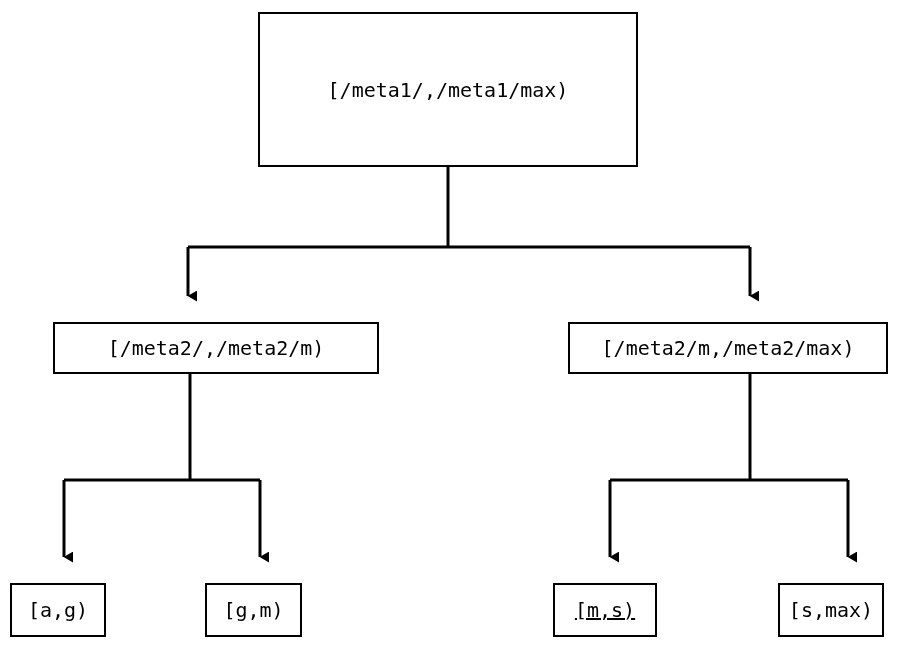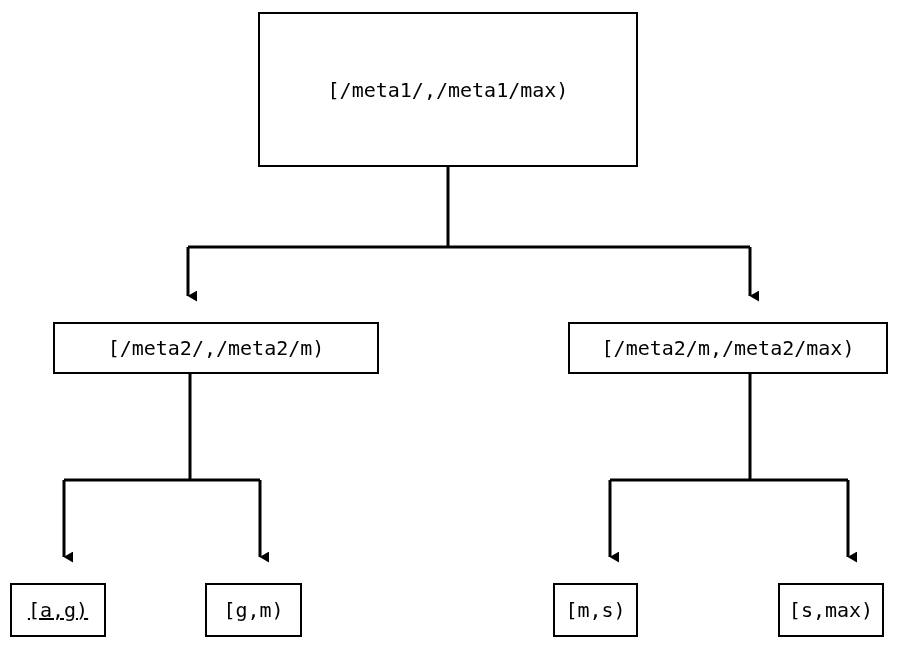--- a/index.html
+++ b/index.html
@@ -63,34 +63,34 @@
     width: 320px;
     height: 52px;
   }
   #node-l2-left .node-label,
   #node-l2-right .node-label { font-size: 20px; }
   #node-leaf-ag {
     left: 10px;
     top: 583px;
     width: 96px;
     height: 54px;
-    text-decoration: underline;
   }
   #node-leaf-gm {
     left: 205px;
     top: 583px;
     width: 97px;
     height: 54px;
     align-items: center;
   }
   #node-leaf-ms {
     left: 553px;
     top: 583px;
-    width: 85px;
+    width: 104px;
     height: 54px;
+    text-decoration: underline;
   }
   #node-leaf-smax {
     left: 778px;
     top: 583px;
     width: 106px;
     height: 54px;
   }
   .leaf .node-label { font-size: 20px; }
 </style>
 </head>

